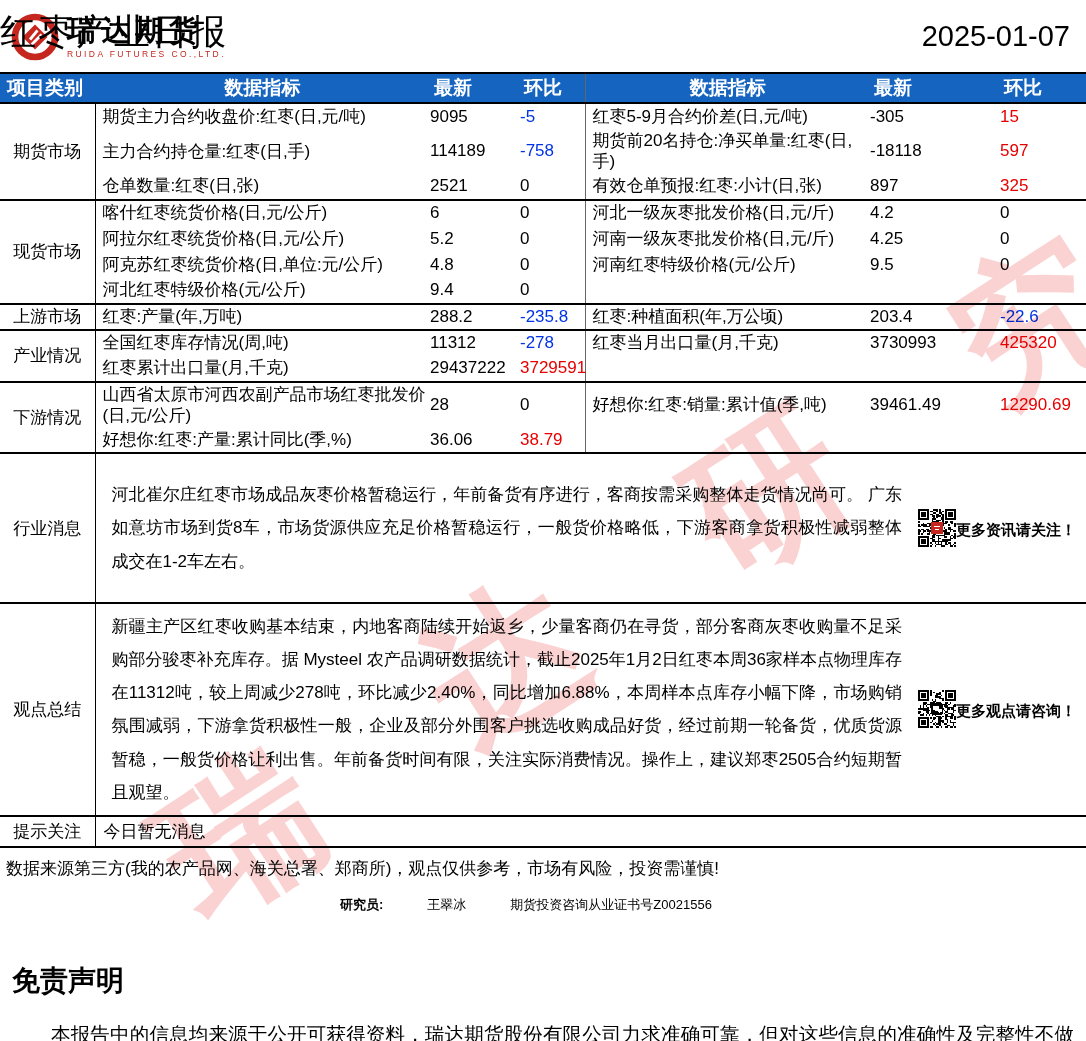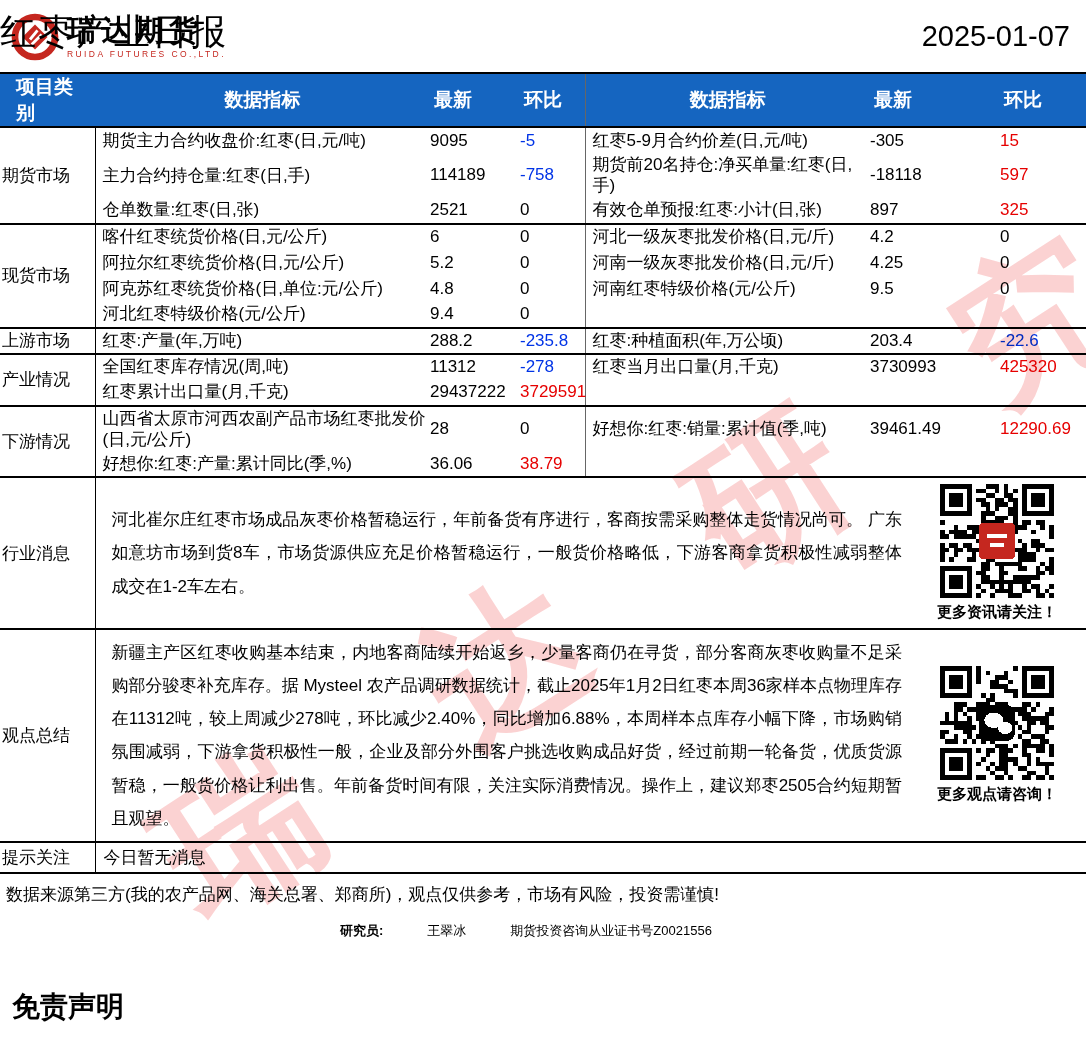--- a/index.html
+++ b/index.html
@@ -11,53 +11,53 @@
   .logo{display:flex;align-items:center;gap:7px;position:absolute;left:10px;top:12px}
   .logo-mark{width:50px;height:50px}
   .logo-cn{font-size:29px;font-weight:bold;letter-spacing:5px;line-height:1.1}
   .logo-en{font-size:8.5px;color:#c5271f;letter-spacing:2.4px;margin-top:2px}
   .title{position:absolute;left:0;right:0;top:8px;font-size:36px;font-weight:normal;letter-spacing:2px}
   .date{position:absolute;right:16px;top:20px;font-size:29px}
 
   
   table.report{width:1086px;border-collapse:collapse;table-layout:fixed;border-top:2px solid #000}
   thead th{background:#1565c0;color:#fff;font-size:19px;font-weight:bold;height:30px;padding:0 4px}
-  .th-cat{text-align:left;padding-left:16px}
+  .th-cat{text-align:left;padding-left:7px}
   .th-label{text-align:center}
   .th-num{text-align:left;padding-right:10px}
   td{font-size:17px;vertical-align:middle}
   tr.data-row{height:26px}
-  .cat-cell{border-right:1.5px solid #000;font-size:17px;padding:0 2px}
+  .cat-cell{text-align:center;border-right:1.5px solid #000;font-size:17px;padding:0 2px}
   .label-cell{padding:1px 4px 1px 7px;line-height:1.25}
   .num-cell{text-align:left;padding-right:9px}
   .mid{border-left:1px solid #666}
   .c-red{color:#e60000}
   .c-blue{color:#0033e6}
   .c-black{color:#000}
   tr.sec-top td{border-top:2.5px solid #000}
   tr.sec-end td{border-bottom:2.5px solid #000}
   .text-cell{padding:0}
   .text-flex{display:flex;align-items:center;width:100%}
   .section-text{flex:1;padding:6px 16px;font-size:17px;line-height:1.95;text-align:justify}
-  .qrbox{width:168px;display:flex;flex-direction:column;align-items:center;padding:6px 10px 6px 0}
+  .qrbox{width:168px;display:flex;align-items:center;padding:6px 10px 6px 0}
   .qr{width:114px;height:114px;shape-rendering:crispEdges}
   .qr-caption{font-size:15px;font-weight:600;margin-top:5px;white-space:nowrap}
   .notice-cell{padding:3px 8px;font-size:17px}
 
   
   .watermark{position:absolute;left:120px;top:790px;font-size:155px;font-weight:bold;
     color:#f26a6a;opacity:.30;letter-spacing:58px;white-space:nowrap;
     transform:rotate(-33deg);transform-origin:0 0;pointer-events:none;mix-blend-mode:multiply;z-index:5}
 
   
   .source-note{font-size:17px;padding:9px 6px 2px}
   .researcher{display:flex;gap:44px;font-size:13px;padding:14px 0 4px;margin-left:340px;white-space:nowrap}
   .res-label{font-weight:bold}
   .disclaimer{margin-top:44px;padding:0 12px}
-  .disclaimer h2{font-size:28px;font-weight:bold;margin:4px 0 8px}
+  .disclaimer h2{font-size:28px;font-weight:bold;margin:4px 0 17px}
   .disclaimer p{font-size:19.5px;line-height:1.83;text-align:justify;text-indent:2em}
 </style>
 </head>
 <body>
 
 <div class="page">
 
   <header class="top">
     <div class="logo">
       <svg class="logo-mark" viewBox="0 0 60 60">

